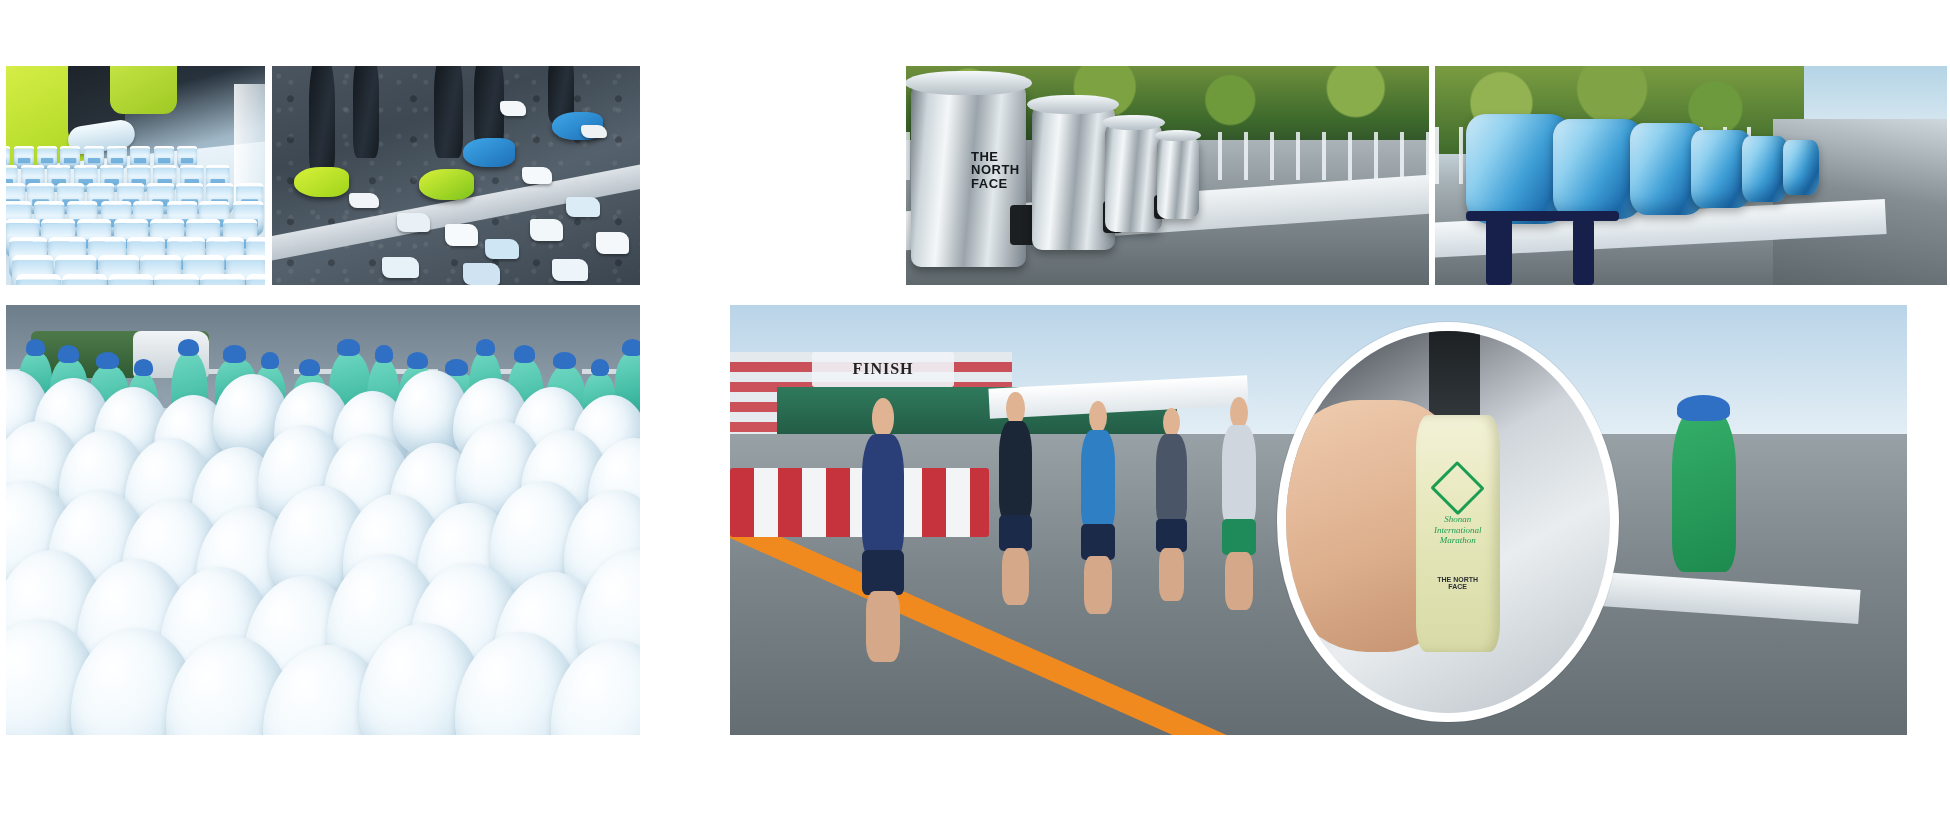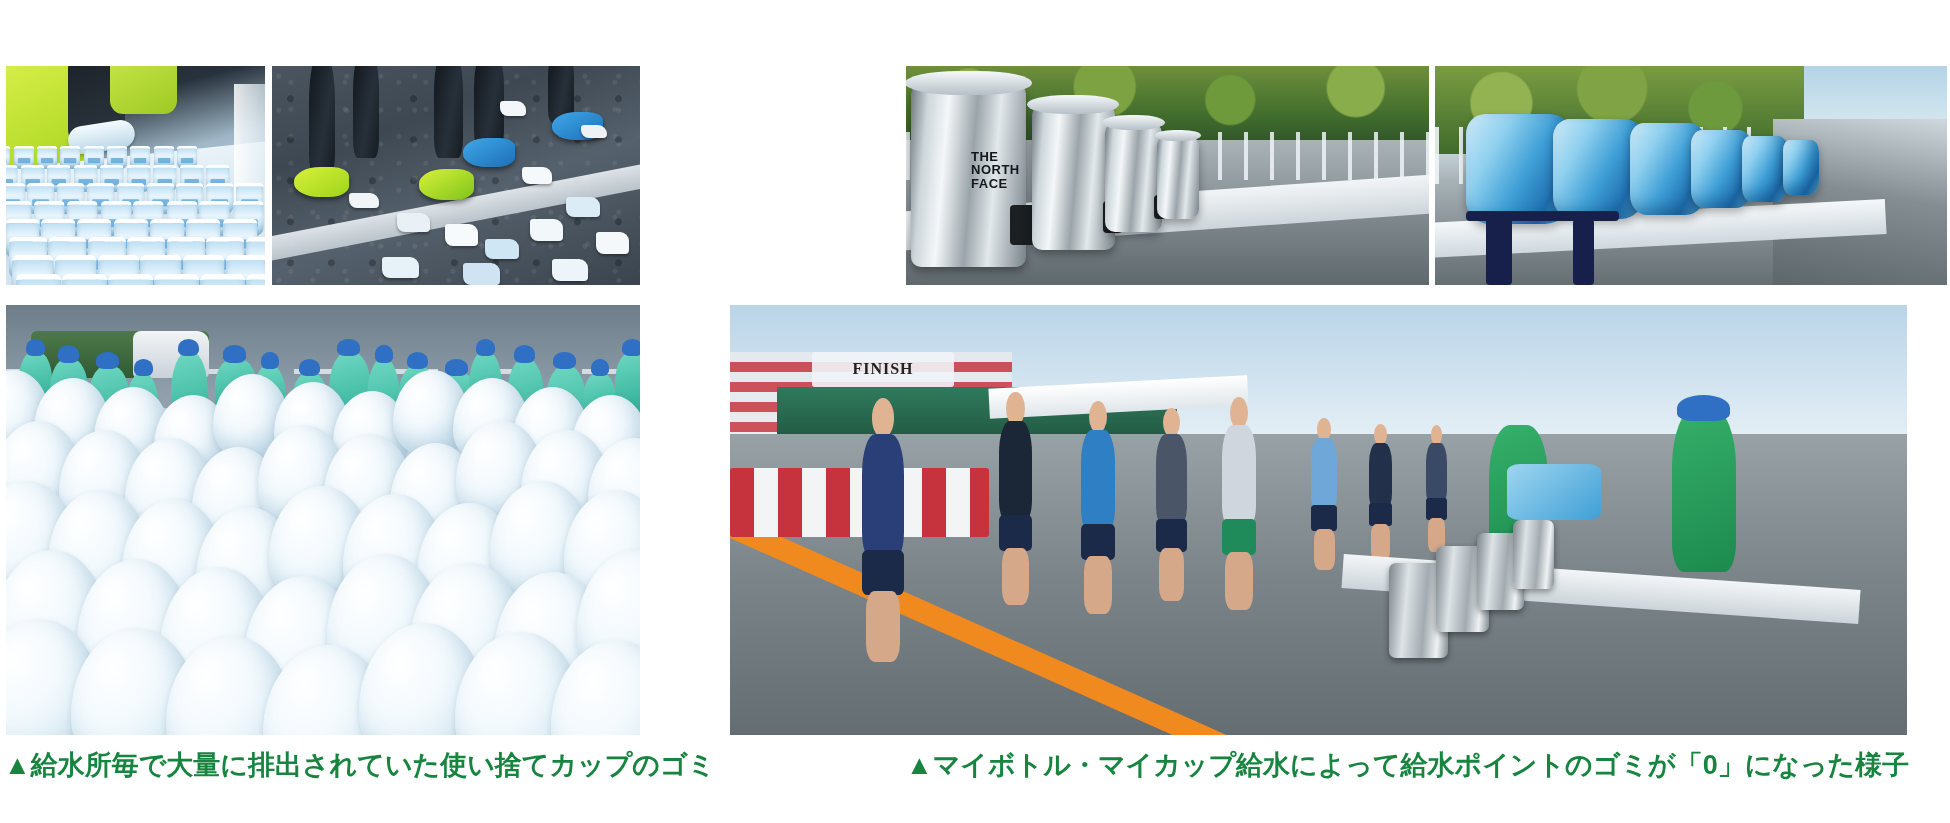--- a/index.html
+++ b/index.html
@@ -430,19 +430,29 @@
     <div class="marshal" style="left:80%;top:24%;width:5.5%;height:38%;"></div>
     <div style="position:absolute;left:80.5%;top:21%;width:4.5%;height:6%;background:#2f6fc4;border-radius:50% 50% 30% 30%;"></div>
 
     <div class="ledge2" style="left:52%;top:62%;width:44%;height:8%;transform:rotate(4deg);"></div>
     <div class="urn2" style="left:56%;top:60%;width:5%;height:22%;"></div>
     <div class="urn2" style="left:60%;top:56%;width:4.5%;height:20%;"></div>
     <div class="urn2" style="left:63.5%;top:53%;width:4%;height:18%;"></div>
     <div class="urn2" style="left:66.5%;top:50%;width:3.5%;height:16%;"></div>
     <div style="position:absolute;left:66%;top:37%;width:8%;height:13%;background:linear-gradient(140deg,#9fd6f0,#3f9fd6);border-radius:14%;"></div>
 
-  </div>
-
-  <div class="caption" style="left:4px;top:752px;">▲給水所毎で大量に排出されていた使い捨てカップのゴミ</div>
-
-  <div class="caption" style="left:906px;top:752px;">▲マイボトル・マイカップ給水によって給水ポイントのゴミが「0」になった様子</div>
+    <div class="inset" style="left:46.5%;top:4%;width:29%;height:93%;">
+      <div class="nozzle"></div>
+      <div class="hand"></div>
+      <div class="bottle"></div>
+      <div class="logo-tri"></div>
+      <div class="logo-txt">
+        <div>Shonan</div>
+        <div>International</div>
+        <div>Marathon</div>
+      </div>
+      <div class="tnf2">THE NORTH FACE</div>
+    </div>
+  </div>
+
+
 
 </div>
 
 </body></html>

